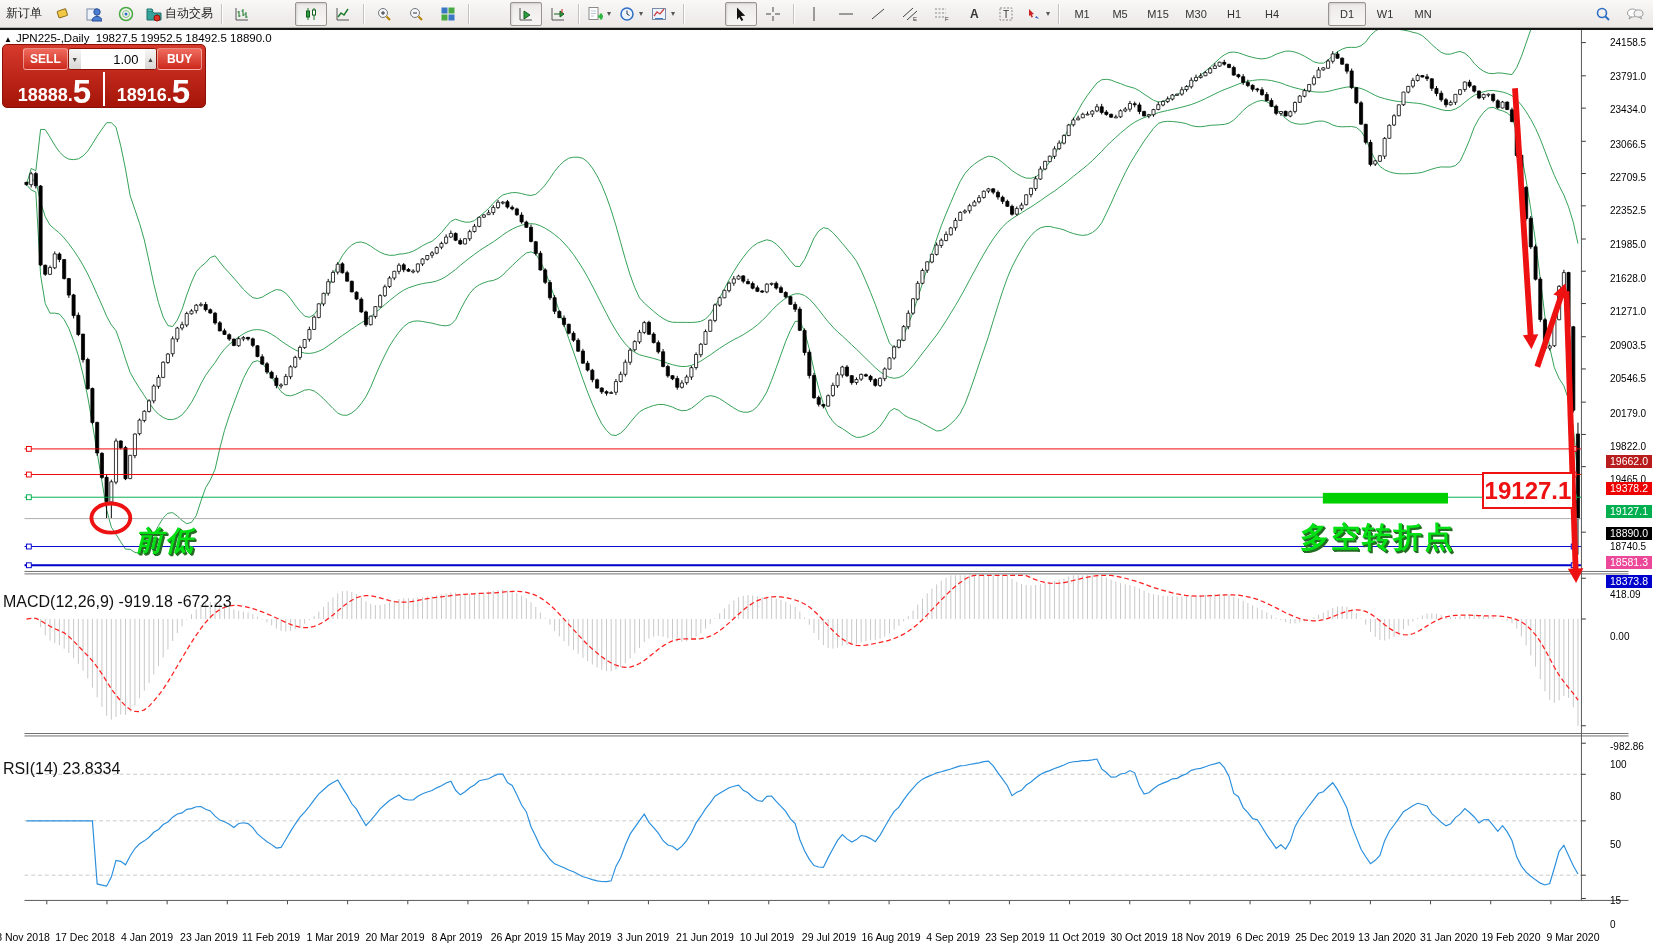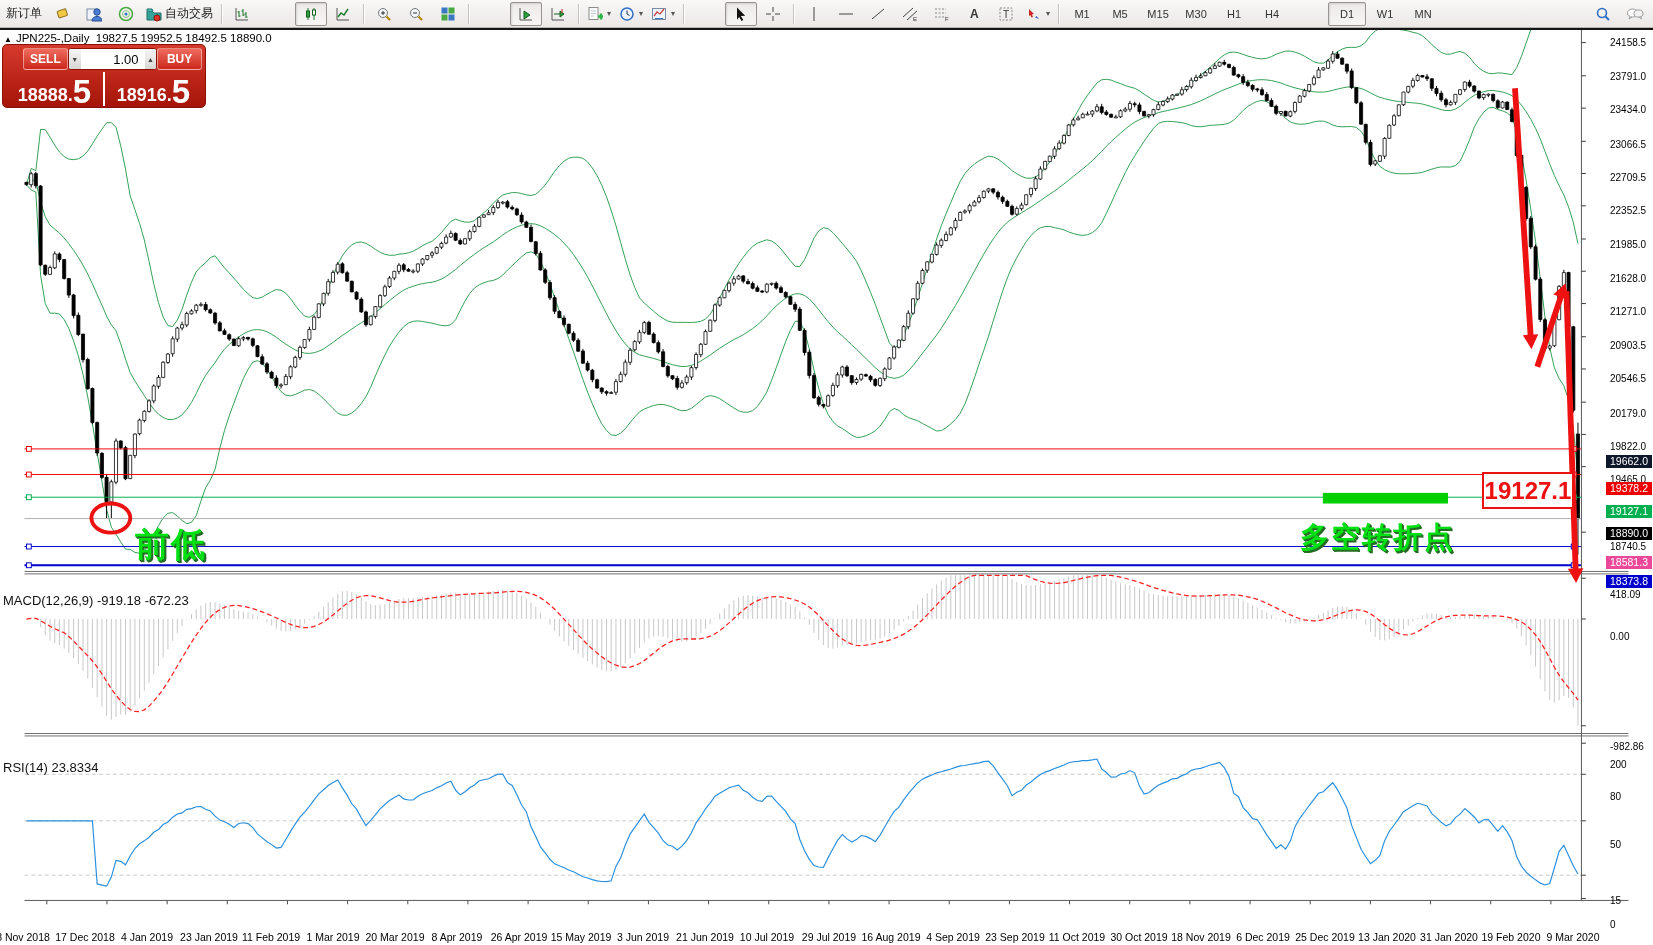--- a/index.html
+++ b/index.html
@@ -28,21 +28,21 @@
   .spin{width:15px;height:100%;background:linear-gradient(#f6f6f6,#d9d7d5);border:0;font-size:7px;color:#444;display:flex;align-items:center;justify-content:center;}
   .volinput{width:56px;height:100%;border:0;outline:0;font-size:13px;text-align:right;padding-right:6px;font-family:"Liberation Sans",sans-serif;}
   .trow2{display:flex;height:38px;}
   .pcell{flex:1;display:flex;align-items:flex-end;justify-content:center;color:#fff;padding-bottom:2px;}
   .pcell .psm{font-size:18px;font-weight:bold;line-height:1;margin-bottom:2px;}
   .pcell .pbg{font-size:33px;font-weight:bold;line-height:.85;}
   .pdivider{width:2px;background:#fff;margin:2px 0;}
   
   .axlabel{position:absolute;left:1610px;font-size:10px;color:#000;white-space:nowrap;}
   .axbadge{position:absolute;left:1606px;width:46px;height:13px;font-size:10.5px;color:#fff;text-align:center;line-height:13px;white-space:nowrap;}
-  .indlabel{position:absolute;left:3px;font-size:13px;color:#111;white-space:nowrap;z-index:5;}
+  .indlabel{position:absolute;left:3px;font-size:16px;color:#111;white-space:nowrap;z-index:5;}
   .datelabel{position:absolute;top:901px;width:90px;margin-left:-45px;text-align:center;font-size:10.5px;color:#000;white-space:nowrap;}
   .ann-green{position:absolute;font-weight:bold;color:#00e012;text-shadow:2px 2px 0 #246b24,1px 1px 0 #0a3a0a;letter-spacing:2px;z-index:7;white-space:nowrap;}
   .pricebox{position:absolute;border:2px solid #ee1111;background:#fff;color:#ee1111;font-weight:bold;display:flex;align-items:center;justify-content:center;z-index:7;}
 </style>
 </head>
 <body>
 
 <div class="toolbar">
   <div class="tbtn">
     <span>新订单</span>
@@ -417,21 +417,21 @@
     </div>
   </div>
 
   <div class="indlabel" id="macdLabel" style="top:563px">
     <span>MACD(12,26,9)</span>&nbsp;<span>-919.18 -672.23</span>
   </div>
   <div class="indlabel" id="rsiLabel" style="top:730px">
     <span>RSI(14)</span>&nbsp;<span>23.8334</span>
   </div>
 
-  <div class="ann-green" id="prevLowText" style="left: 135px; top: 492px; font-size: 34px;">前低</div>
+  <div class="ann-green" id="prevLowText" style="left: 135px; top: 492px; font-size: 28px; font-style: italic;">前低</div>
   <div class="ann-green" id="turningText" style="left: 1300px; top: 488px; font-size: 29px;">多空转折点</div>
   <div class="pricebox" id="priceTag" style="left: 1482px; top: 442px; width: 88px; height: 33px; font-size: 24px;">19127.1</div>
 
   <div id="axisOverlay">
       <div class="axlabel" style="top:7px">24158.5</div>
       <div class="axlabel" style="top:41px">23791.0</div>
       <div class="axlabel" style="top:74px">23434.0</div>
       <div class="axlabel" style="top:109px">23066.5</div>
       <div class="axlabel" style="top:142px">22709.5</div>
       <div class="axlabel" style="top:175px">22352.5</div>
@@ -440,26 +440,26 @@
       <div class="axlabel" style="top:276px">21271.0</div>
       <div class="axlabel" style="top:310px">20903.5</div>
       <div class="axlabel" style="top:343px">20546.5</div>
       <div class="axlabel" style="top:378px">20179.0</div>
       <div class="axlabel" style="top:411px">19822.0</div>
       <div class="axlabel" style="top:444px">19465.0</div>
       <div class="axlabel" style="top:511px">18740.5</div>
       <div class="axlabel" style="top:559px">418.09</div>
       <div class="axlabel" style="top:601px">0.00</div>
       <div class="axlabel" style="top:711px">-982.86</div>
-      <div class="axlabel" style="top:729px">200</div>
+      <div class="axlabel" style="top:729px">100</div>
       <div class="axlabel" style="top:761px">80</div>
       <div class="axlabel" style="top:809px">50</div>
       <div class="axlabel" style="top:865px">15</div>
       <div class="axlabel" style="top:889px">0</div>
-      <div class="axbadge" style="top:425px;background:#0f172a">19662.0</div>
+      <div class="axbadge" style="top:425px;background:#b91c1c">19662.0</div>
       <div class="axbadge" style="top:452px;background:#ee0000">19378.2</div>
       <div class="axbadge" style="top:475px;background:#00b050">19127.1</div>
       <div class="axbadge" style="top:526px;background:#ec4899">18581.3</div>
       <div class="axbadge" style="top:545px;background:#0000cc">18373.8</div>
       <div class="axbadge" style="top:497px;background:#000000">18890.0</div>
     </div>
   <div id="dateOverlay">
       <div class="datelabel" style="left:23px">8 Nov 2018</div>
       <div class="datelabel" style="left:85px">17 Dec 2018</div>
       <div class="datelabel" style="left:147px">4 Jan 2019</div>

